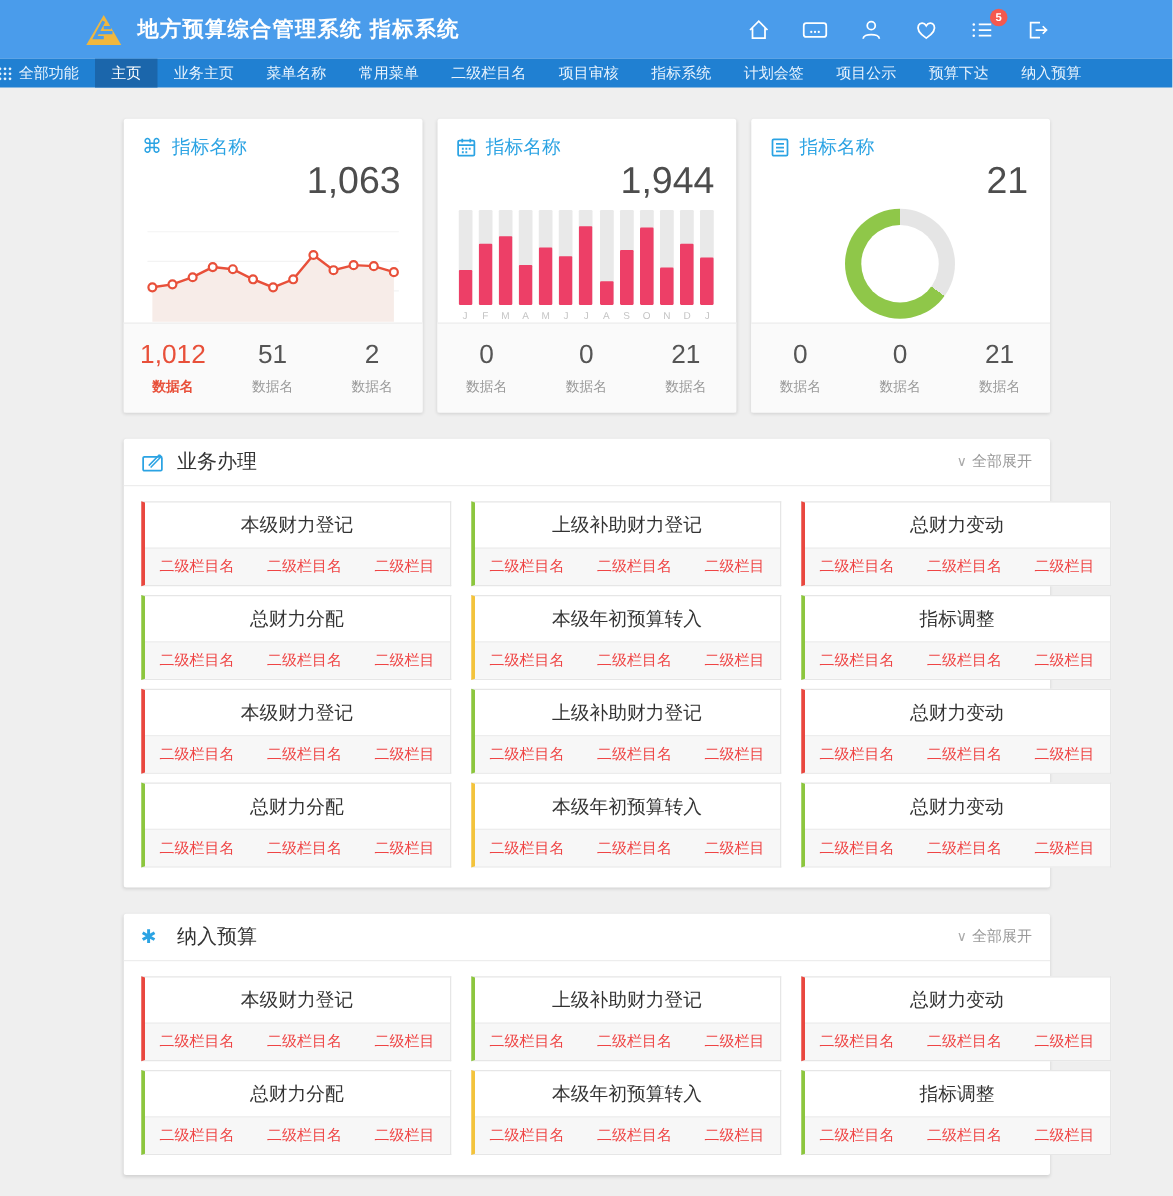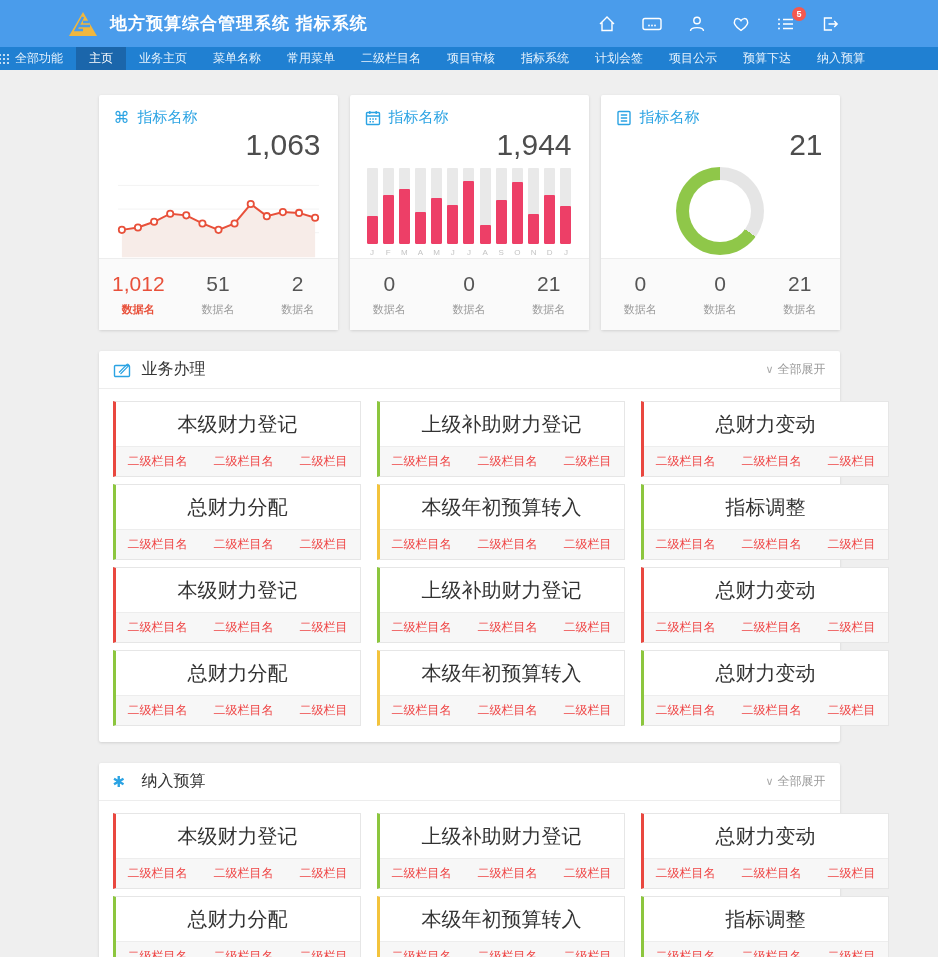--- a/index.html
+++ b/index.html
@@ -52,21 +52,21 @@
   
   .panel{background:#fff;margin-top:21px;box-shadow:0 1px 3px rgba(0,0,0,.13);border-radius:2px;text-align:center;}
   .panel-head{display:flex;align-items:center;padding:8px 14px;border-bottom:1px solid #ededed;}
   .panel-icon{color:var(--accent-blue,#2ba3e3);display:flex;width:20px;font-size:15px;line-height:1;}
   .panel-icon svg{stroke:currentColor;}
   .panel-title{font-size:16px;color:#333;margin-left:9px;}
   .expand-toggle{margin-left:auto;font-size:12px;color:#999;display:flex;align-items:center;gap:4px;cursor:pointer;}
   .chev{font-size:11px;color:#aaa;}
   .card-grid{display:grid;grid-template-columns:repeat(3,1fr);column-gap:16px;row-gap:7px;padding:12px 14px 16px;}
   .biz-card{border:1px solid #e6e6e6;border-left:3px solid #ccc;background:#fff;cursor:pointer;}
-  .biz-title{padding:9px 12px 8px;font-size:20px;color:#333;white-space:nowrap;}
+  .biz-title{padding:9px 12px 8px;font-size:15px;color:#333;white-space:nowrap;}
   .biz-links{display:flex;gap:26px;padding:6px 12px;background:#f7f7f7;border-top:1px solid #ededed;}
   .biz-link{font-size:12px;color:#ef4444;cursor:pointer;white-space:nowrap;}
 </style>
 </head>
 <body style="--header-bg: #4a9ceb; --nav-bg: #2080d2; --nav-active: #1b66ab; --accent-blue: #2ba3e3; --orange: #e8503a; --badge-red: #f4594e;">
 
 <header class="app-header">
   <span class="logo">
     <svg width="30" height="26" viewBox="0 0 30 26">
       <polygon points="1,25 15,1 29,25" fill="#f0b73e"></polygon>

